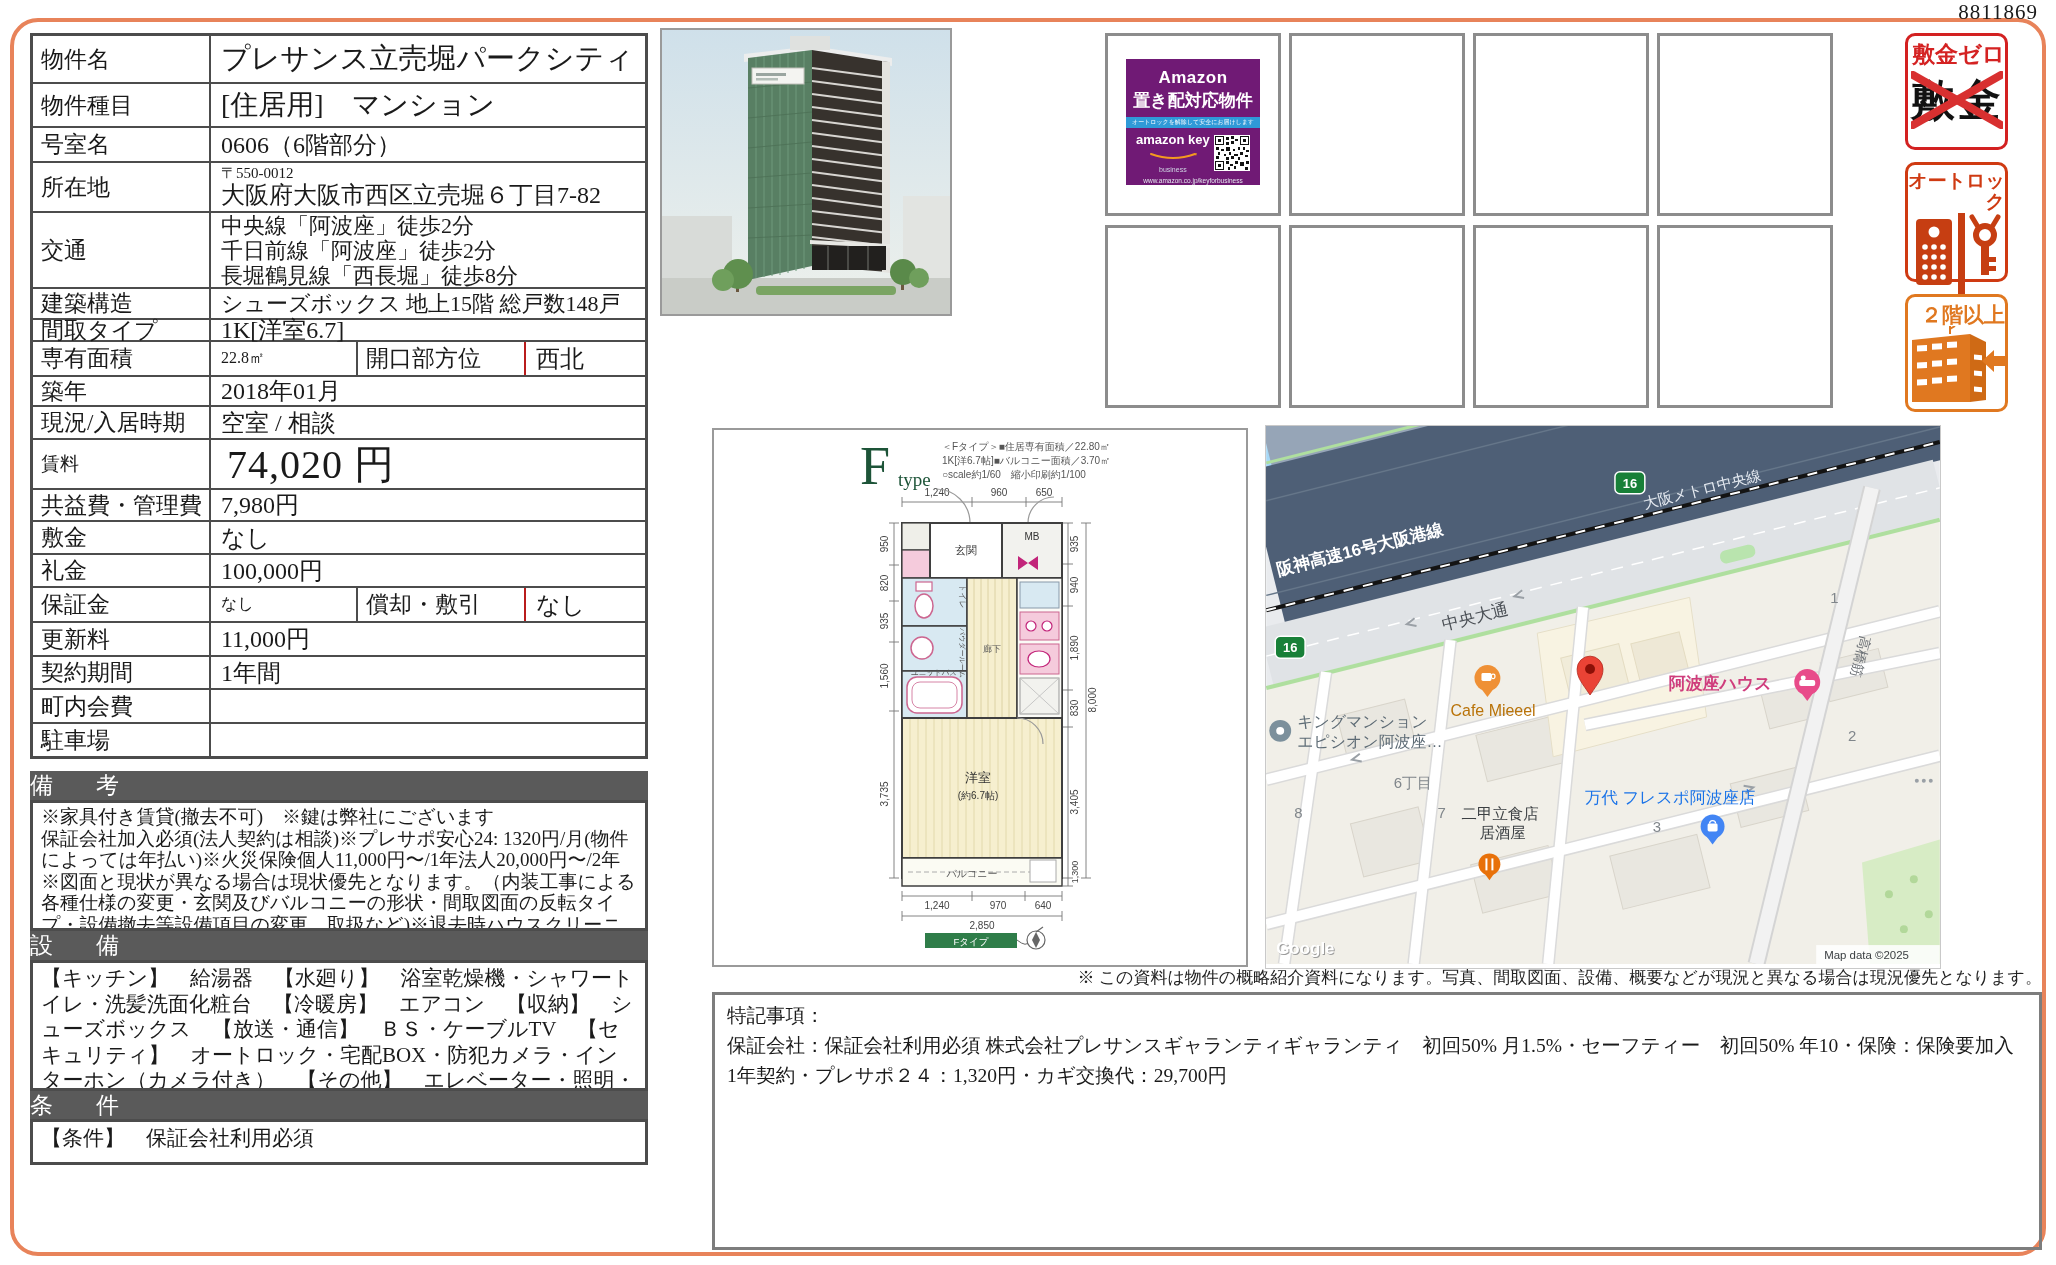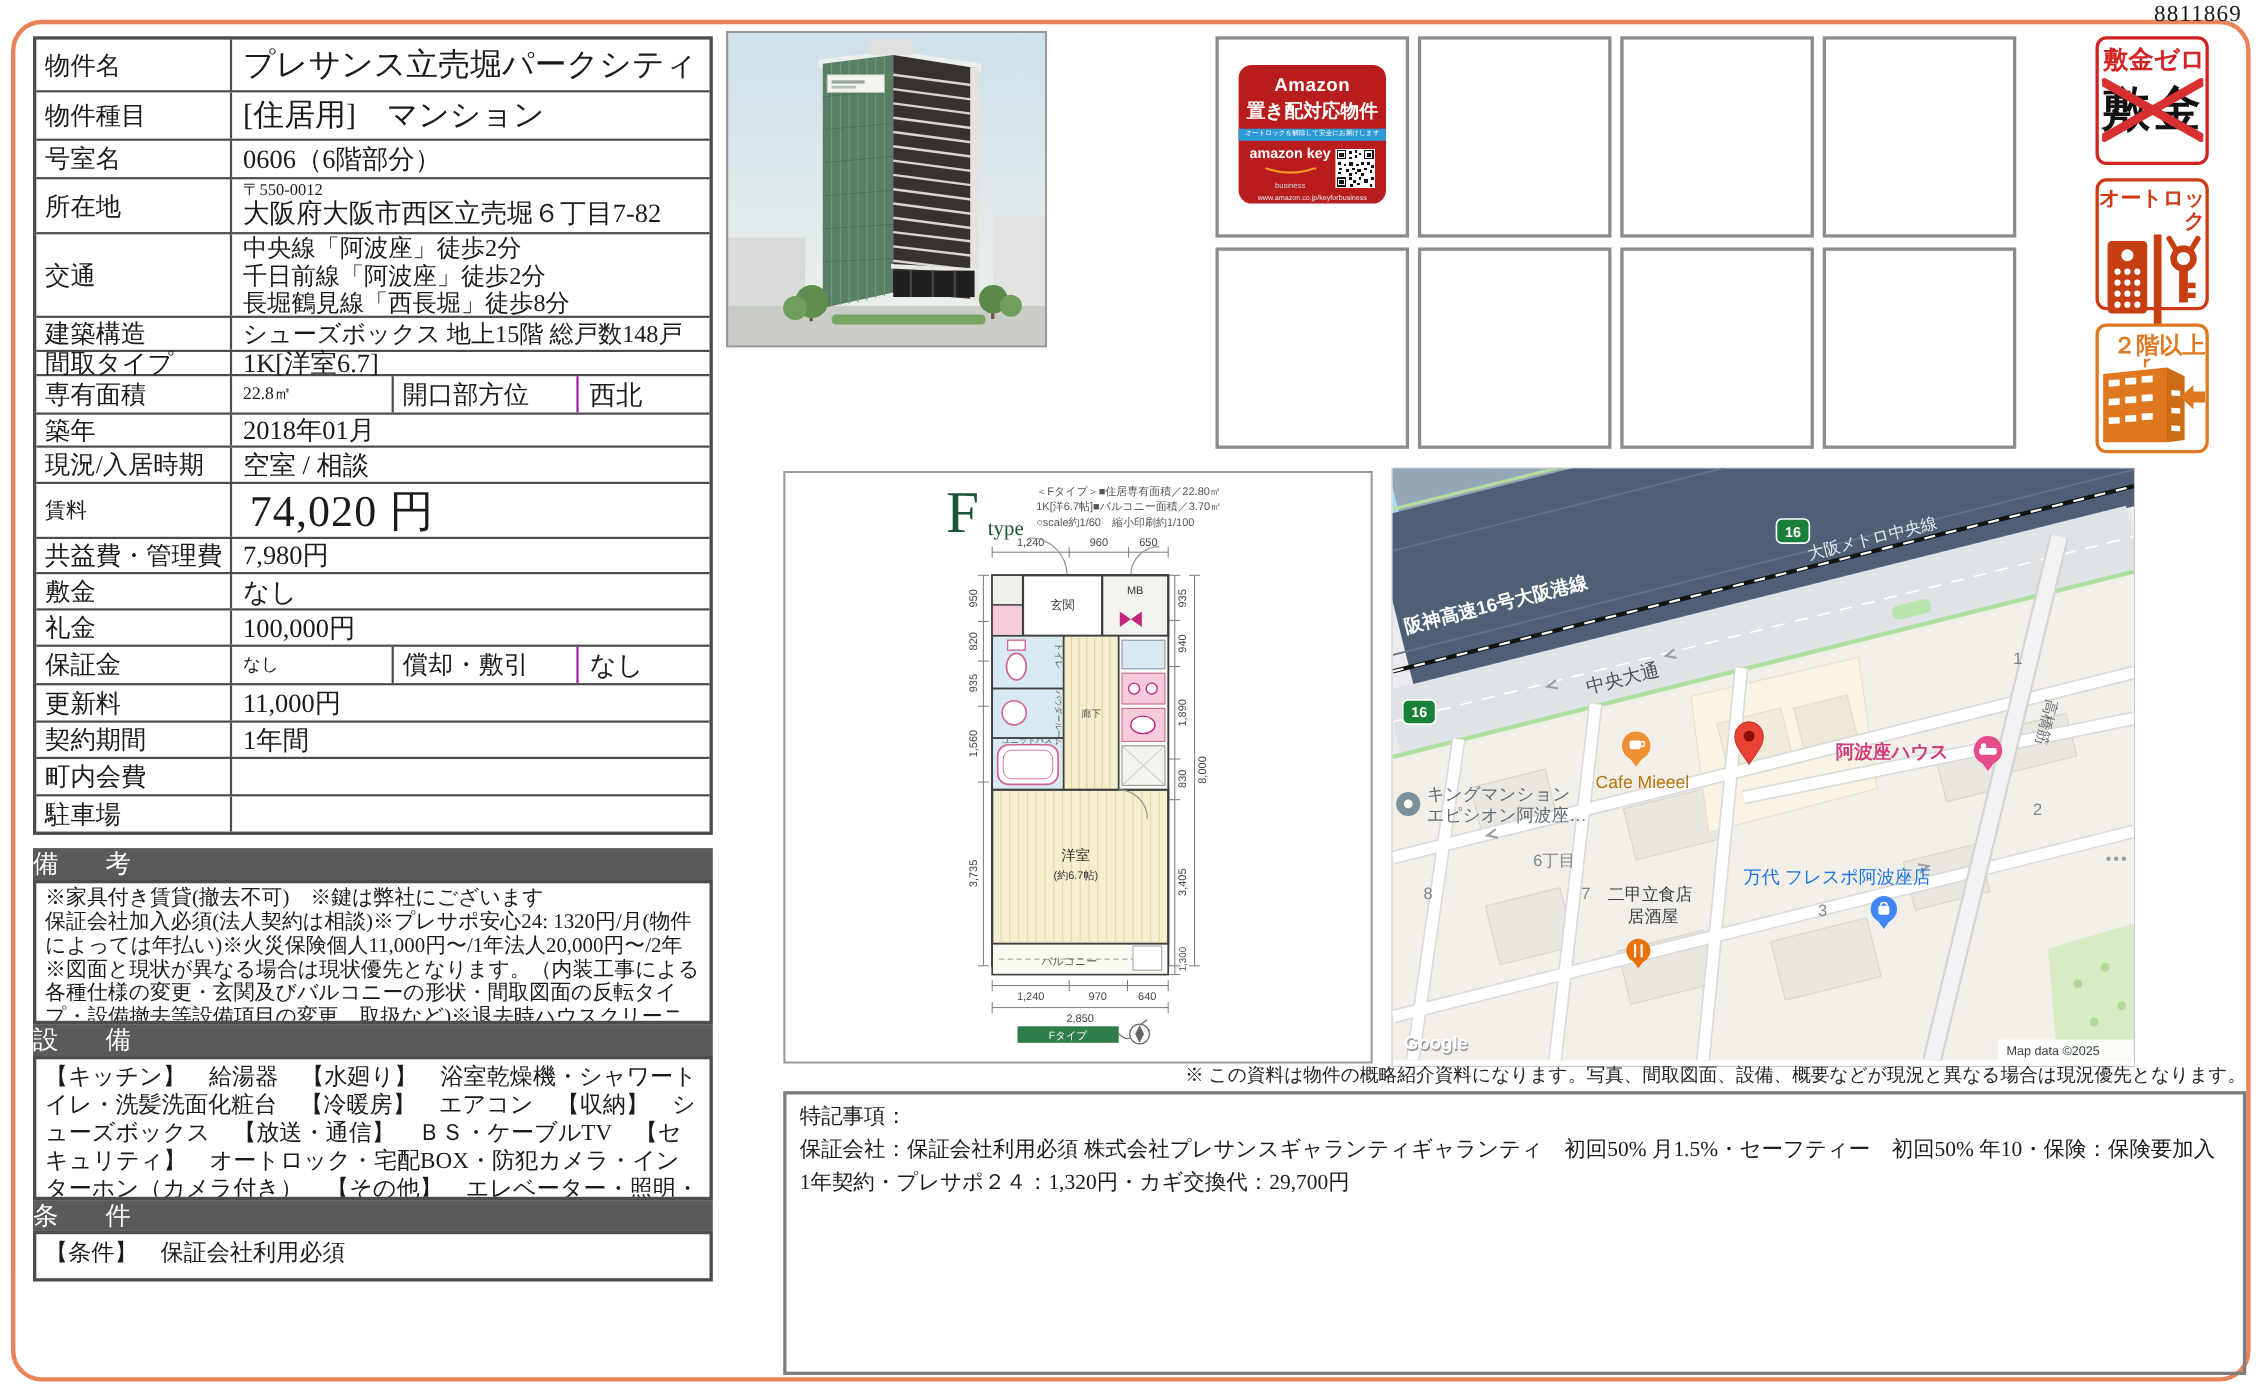--- a/index.html
+++ b/index.html
@@ -20,33 +20,33 @@
   .tvalue{flex:1;display:flex;align-items:center;padding-left:10px;font-size:24px}
   .v-big{font-size:28px}
   .v-name{font-size:29px}
   .v-med{font-size:22px}
   .rent{font-size:40px;letter-spacing:1px;padding-left:16px}
   .tcol{flex-direction:column;align-items:flex-start;justify-content:center}
   .postal{font-size:15px;line-height:17px}
   .addr{font-size:24px;line-height:27px}
   .tline{font-size:22px;line-height:25px}
   .tvalue4a{flex:0 0 147px;border-right:2px solid #4c4c4c;display:flex;align-items:center;padding-left:10px;font-size:16px}
-  .tlabel4{flex:0 0 168px;border-right:2px solid #a21caf;display:flex;align-items:center;padding-left:8px;font-size:23px}
+  .tlabel4{flex:0 0 168px;border-right:2px solid #b91c1c;display:flex;align-items:center;padding-left:8px;font-size:23px}
   .tvalue4b{flex:1;display:flex;align-items:center;padding-left:10px;font-size:24px}
 
   .secbar{position:absolute;left:30px;width:618px;height:29px;background:#5a5a5a;color:#fff;
           text-align:left;font-size:23px;line-height:29px;letter-spacing:10px}
   .secbox{position:absolute;left:30px;width:618px;border:3px solid #4c4c4c;background:#fff;
           padding:3px 8px;overflow:hidden}
 
   
   #photo{position:absolute;left:660px;top:28px}
   .gbox{position:absolute;border:3px solid #8c8c8c;background:#fff}
 
-  #amz{width:134px;height:126px;margin:23px auto 0;background:#b91c1c;border-radius:12px;
+  #amz{width:134px;height:126px;margin:23px auto 0;background:#701a75;border-radius:0;
        padding-top:9px;font-family:"Liberation Sans","DejaVu Sans",sans-serif;color:#fff;text-align:center}
   .amz-t1{font-size:17px;font-weight:bold;letter-spacing:.5px}
   .amz-t2{font-size:17px;font-weight:bold;margin-top:1px}
   .amz-stripe{margin-top:5px;background:#2f9ad8;color:#fff;font-size:6px;line-height:11px;height:11px;white-space:nowrap;overflow:hidden}
   .amz-row{display:flex;justify-content:space-between;align-items:center;padding:5px 10px 0 10px}
   .amz-brand-name{font-size:13px;font-weight:bold;line-height:13px}
   .amz-brand-sub{font-size:7px;color:#cfd6e4;margin-top:2px}
   .amz-url{font-size:6.5px;color:#e3e7ee;margin-top:4px;white-space:nowrap}
 
   .sbadge{position:absolute;left:1905px;width:103px;background:#fff;border-radius:10px;text-align:right;

